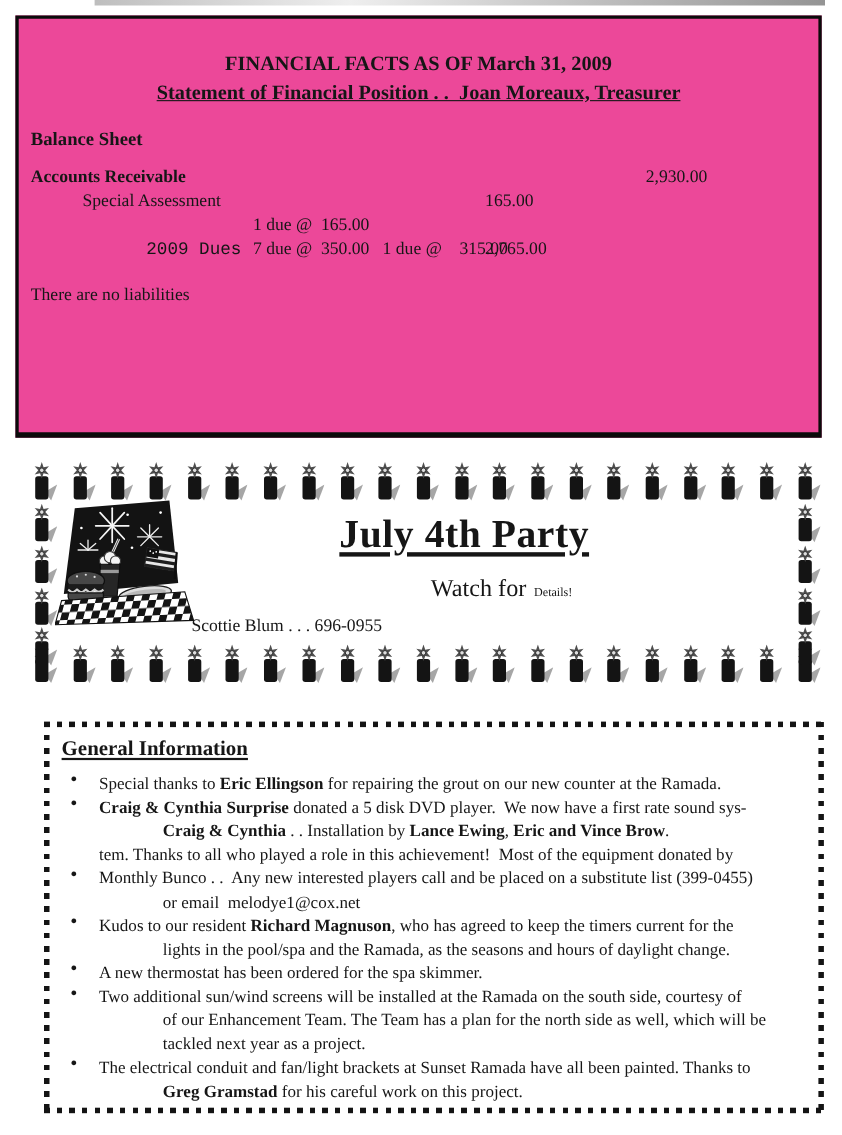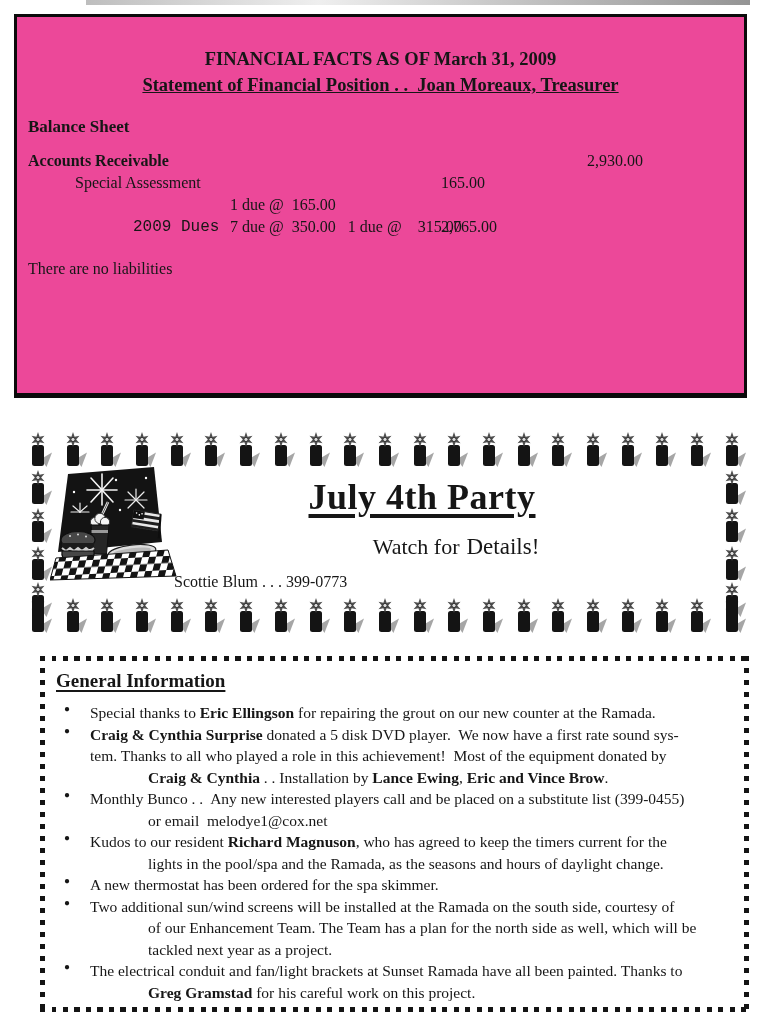--- a/index.html
+++ b/index.html
@@ -28,32 +28,32 @@
   .fx-label.i1{left:58px;}
   .fx-label.i2{left:116px;font-family:Liberation Mono, monospace;}
   .fx-c1{position:absolute;left:213px;white-space:pre;}
   .fx-a1{position:absolute;left:424px;width:100px;}
   .fx-a2{position:absolute;left:524px;width:102px;text-align:right;}
   .fin-notes{margin:15px 0 0 11px;font-size:16px;}
   .fin-note{height:22px;white-space:pre;}
   .fin-liab{margin:20px 0 0 11px;font-size:16px;}
 
   
-  .party{position:absolute;left:24px;top:432px;width:724px;height:204px;}
+  .party{position:absolute;left:24px;top:420px;width:724px;height:204px;}
   .icon-row{position:absolute;left:0;width:724px;display:flex;justify-content:space-between;padding:0 2px;box-sizing:border-box;}
   .icon-row.top{top:0;}
   .icon-row.bottom{top:166px;}
   .side-icon{position:absolute;width:26px;height:36px;}
   .fc{display:inline-block;width:26px;height:36px;}
   .party-title{position:absolute;left:132px;right:60px;top:44px;text-align:center;
     font-size:36px;font-weight:bold;letter-spacing:.5px;
     text-decoration:underline;text-decoration-thickness:3.5px;text-underline-offset:5px;}
   .watch-line{position:absolute;left:180px;right:40px;top:102px;text-align:center;}
   .watch-large{font-size:22px;}
-  .watch-small{font-size:23px;margin-left:7px;}
+  .watch-small{font-size:11px;margin-left:7px;}
   .contact-line{position:absolute;left:150px;top:141px;font-size:16px;white-space:pre;}
   .clipart{position:absolute;left:26px;top:32px;}
 
   
   .gi-box{position:absolute;left:40px;top:656px;width:709px;height:357px;background:#fff;}
   .dots-h{position:absolute;left:0;width:709px;height:5px;
     background:repeating-linear-gradient(90deg,#141414 0 5px,transparent 5px 11.5px);}
   .dots-h.top{top:0;}
   .dots-h.bottom{top:351px;}
   .dots-v{position:absolute;top:0;height:357px;width:5px;
@@ -486,34 +486,34 @@
           <ellipse cx="88" cy="98" rx="23" ry="6.4" fill="#d2d2d2" stroke="#1e1e1e" stroke-width="1.2"></ellipse>
         </g>
         <polygon points="6,94 118,86 126,112 0,116" fill="url(#chk)" stroke="#111" stroke-width="1"></polygon>
       </svg>
     </div>
 
     <div class="party-title">July 4th Party</div>
     <div class="watch-line">
       <span class="watch-large">Watch for</span><span class="watch-small">Details!</span>
     </div>
-    <div class="contact-line">Scottie Blum . . . 399-0773</div>
+    <div class="contact-line">Scottie Blum . . . 696-0955</div>
   </div>
 
   <div class="gi-box">
     <div class="dots-h top"></div>
     <div class="dots-h bottom"></div>
     <div class="dots-v left"></div>
     <div class="dots-v right"></div>
     <div class="gi-heading">General Information</div>
     <div class="gi-lines" id="gi-lines">
         <div class="gi-line ind0"><span class="gi-bullet" style="font-size: 10px;">●</span><span>Special thanks to </span><span class="gi-b">Eric Ellingson</span><span> for repairing the grout on our new counter at the Ramada.</span></div>
         <div class="gi-line ind0"><span class="gi-bullet" style="font-size: 10px;">●</span><span class="gi-b">Craig &amp; Cynthia Surprise</span><span> donated a 5 disk DVD player.  We now have a first rate sound sys-</span></div>
+        <div class="gi-line ind1"><span class="gi-b">Craig &amp; Cynthia</span><span> . . Installation by </span><span class="gi-b">Lance Ewing</span><span>, </span><span class="gi-b">Eric and Vince Brow</span><span>.</span></div>
         <div class="gi-line ind0"><span>tem. Thanks to all who played a role in this achievement!  Most of the equipment donated by</span></div>
-        <div class="gi-line ind1"><span class="gi-b">Craig &amp; Cynthia</span><span> . . Installation by </span><span class="gi-b">Lance Ewing</span><span>, </span><span class="gi-b">Eric and Vince Brow</span><span>.</span></div>
         <div class="gi-line ind0"><span class="gi-bullet" style="font-size: 10px;">●</span><span>Monthly Bunco . .  Any new interested players call and be placed on a substitute list (399-0455)</span></div>
         <div class="gi-line ind1"><span>or email  melodye1@cox.net</span></div>
         <div class="gi-line ind0"><span class="gi-bullet" style="font-size: 10px;">●</span><span>Kudos to our resident </span><span class="gi-b">Richard Magnuson</span><span>, who has agreed to keep the timers current for the</span></div>
         <div class="gi-line ind1"><span>lights in the pool/spa and the Ramada, as the seasons and hours of daylight change.</span></div>
         <div class="gi-line ind0"><span class="gi-bullet" style="font-size: 10px;">●</span><span>A new thermostat has been ordered for the spa skimmer.</span></div>
         <div class="gi-line ind0"><span class="gi-bullet" style="font-size: 10px;">●</span><span>Two additional sun/wind screens will be installed at the Ramada on the south side, courtesy of</span></div>
         <div class="gi-line ind1"><span>of our Enhancement Team. The Team has a plan for the north side as well, which will be</span></div>
         <div class="gi-line ind1"><span>tackled next year as a project.</span></div>
         <div class="gi-line ind0"><span class="gi-bullet" style="font-size: 10px;">●</span><span>The electrical conduit and fan/light brackets at Sunset Ramada have all been painted. Thanks to</span></div>
         <div class="gi-line ind1"><span class="gi-b">Greg Gramstad</span><span> for his careful work on this project.</span></div>

